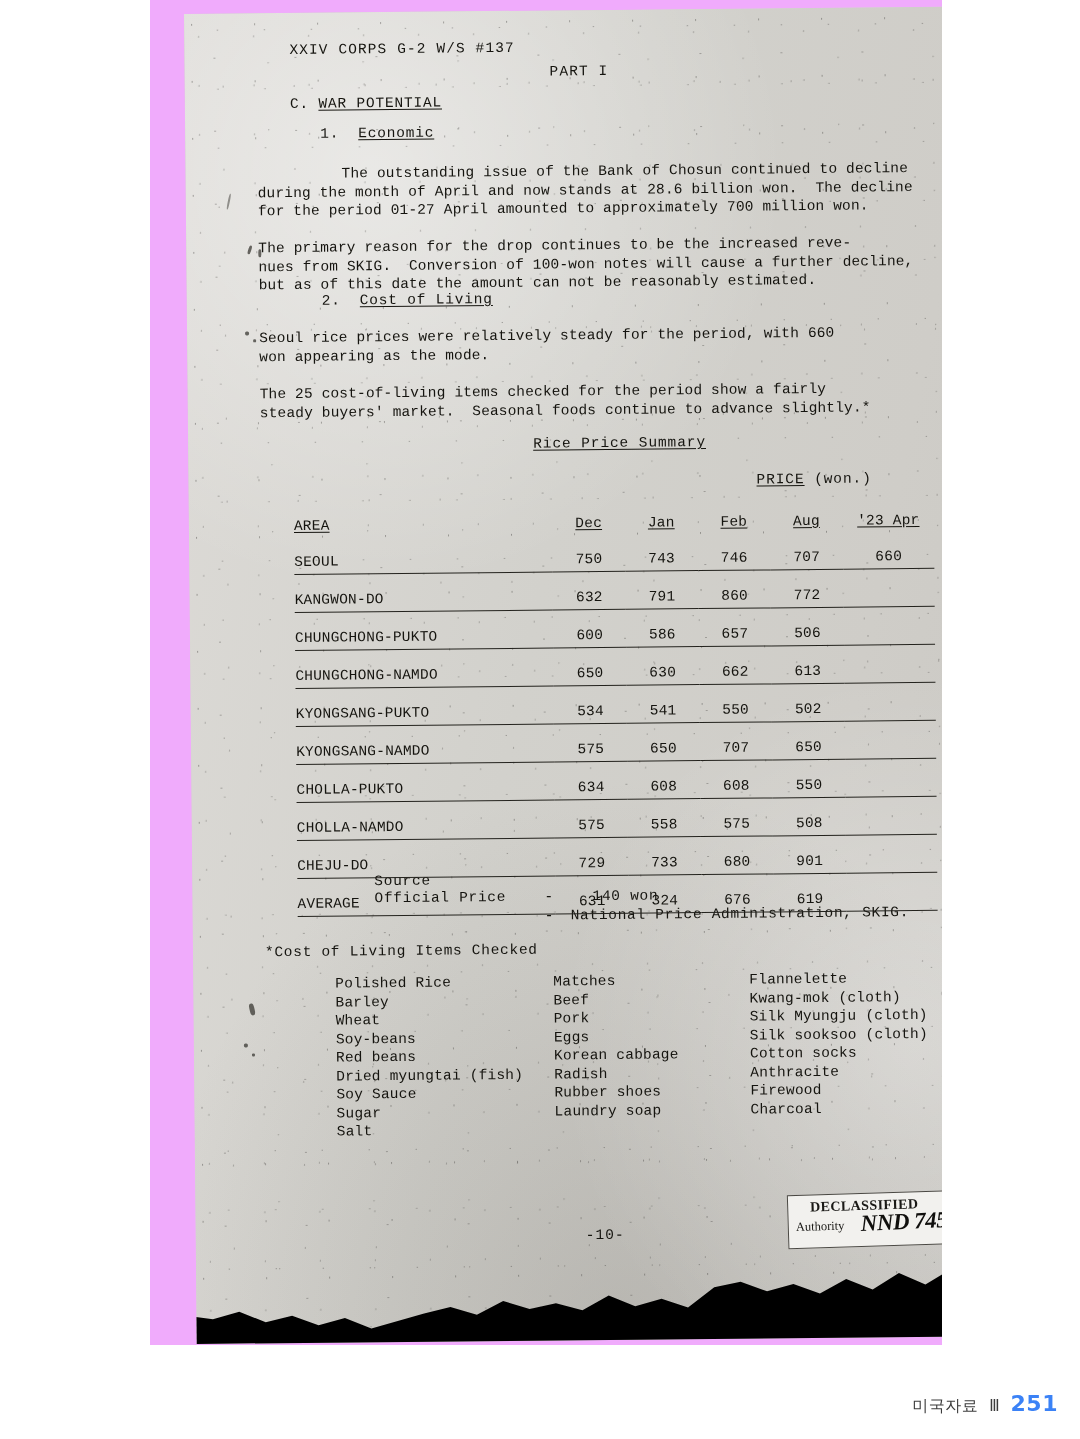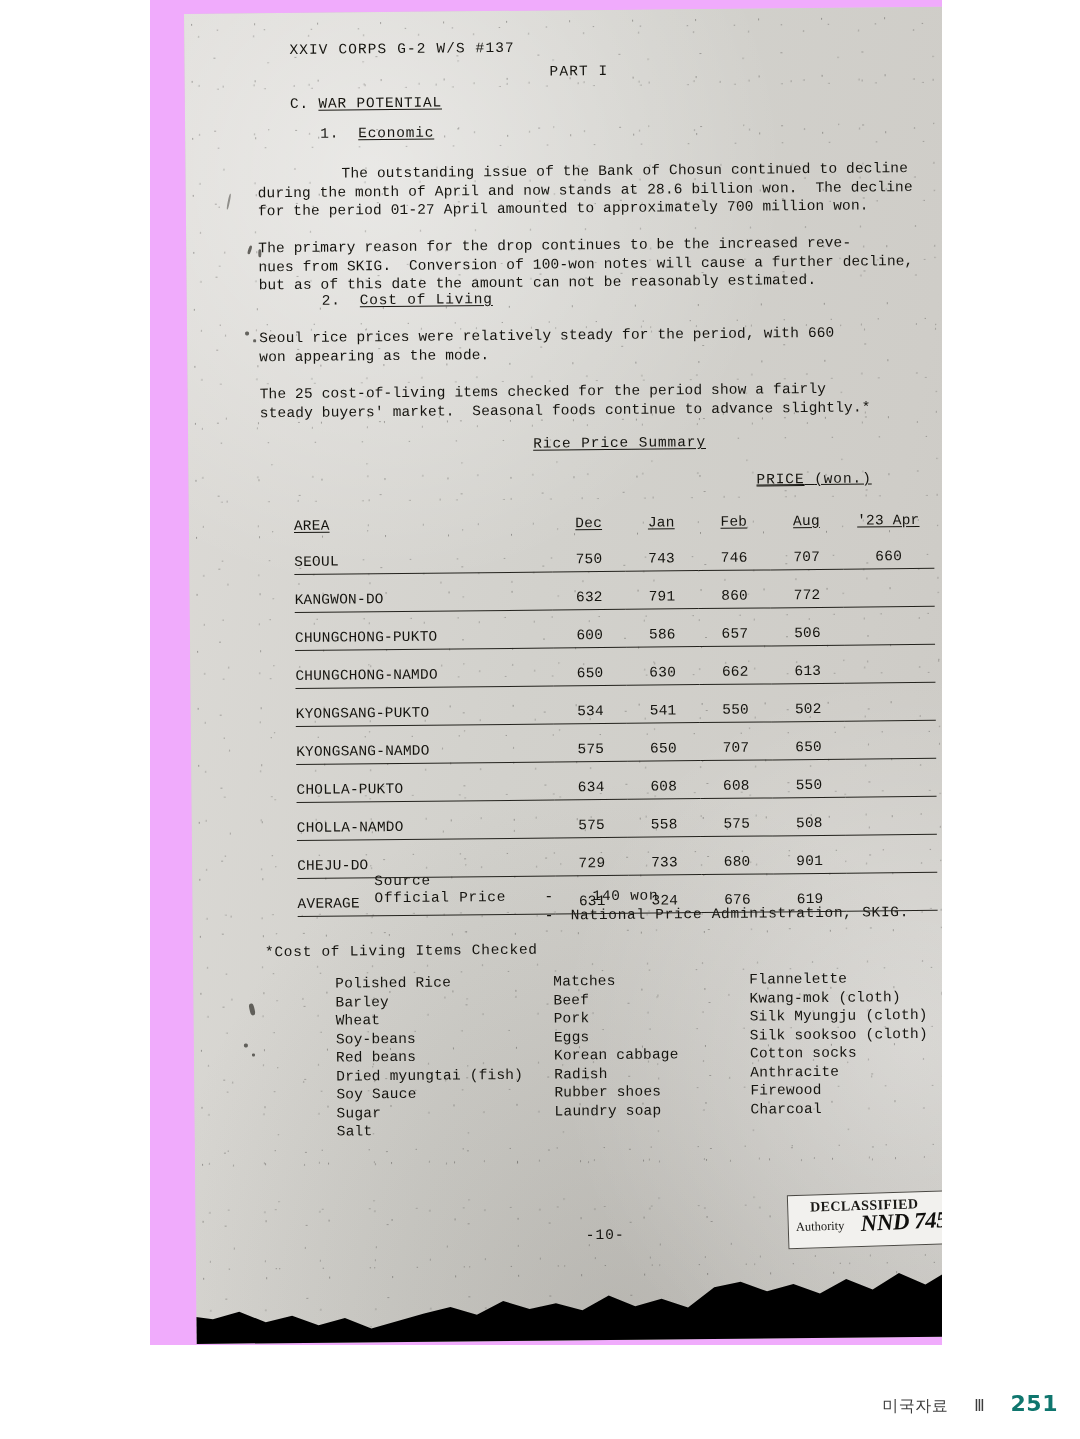--- a/index.html
+++ b/index.html
@@ -130,21 +130,21 @@
   .hdr-part { top: 20px; left: 365px; letter-spacing: 1.1px; margin-top: 32px; }
 
   .sec-c { top: 82px; left: 105px; letter-spacing: 0.8px; }
   .sec-1 { top: 112px; left: 135px; letter-spacing: 0.8px; }
 
   .para { position: absolute; white-space: pre; }
 
   .sec-2 { top: 279px; left: 135px; letter-spacing: 0.8px; }
 
   .tbl-title { top: 424px; left: 345px; letter-spacing: 0.9px; }
-  .price-hd  { top: 462px; left: 568px; letter-spacing: 0.9px; text-decoration: underline; }
+  .price-hd  { top: 462px; left: 568px; letter-spacing: 0.9px; }
 
   
   .rice-table {
     position: absolute;
     top: 495px;
     left: 105px;
     width: 640px;
     z-index: 5;
     border-collapse: collapse;
     font-family: "Liberation Mono", "DejaVu Sans Mono", monospace;
@@ -261,27 +261,27 @@
     opacity: 0.75;
   }
 
   
   .book-footer {
     position: absolute;
     right: 22px;
     bottom: 22px;
     display: flex;
     align-items: baseline;
-    gap: 26px;
+    gap: 11px;
     font-family: "DejaVu Sans", sans-serif;
     color: #3c3c3c;
   }
   .bf-ko   { font-size: 16px; letter-spacing: 0.5px; }
   .bf-vol  { font-size: 15px; }
-  .bf-page { font-size: 22px; font-weight: bold; color: #0f766e; letter-spacing: 0.5px; }
+  .bf-page { font-size: 22px; font-weight: bold; color: #3b82f6; letter-spacing: 0.5px; }
 </style>
 </head>
 <body>
 
 <div class="scan-field">
 
   <div class="sheet">
 
     <div class="typed">
 

